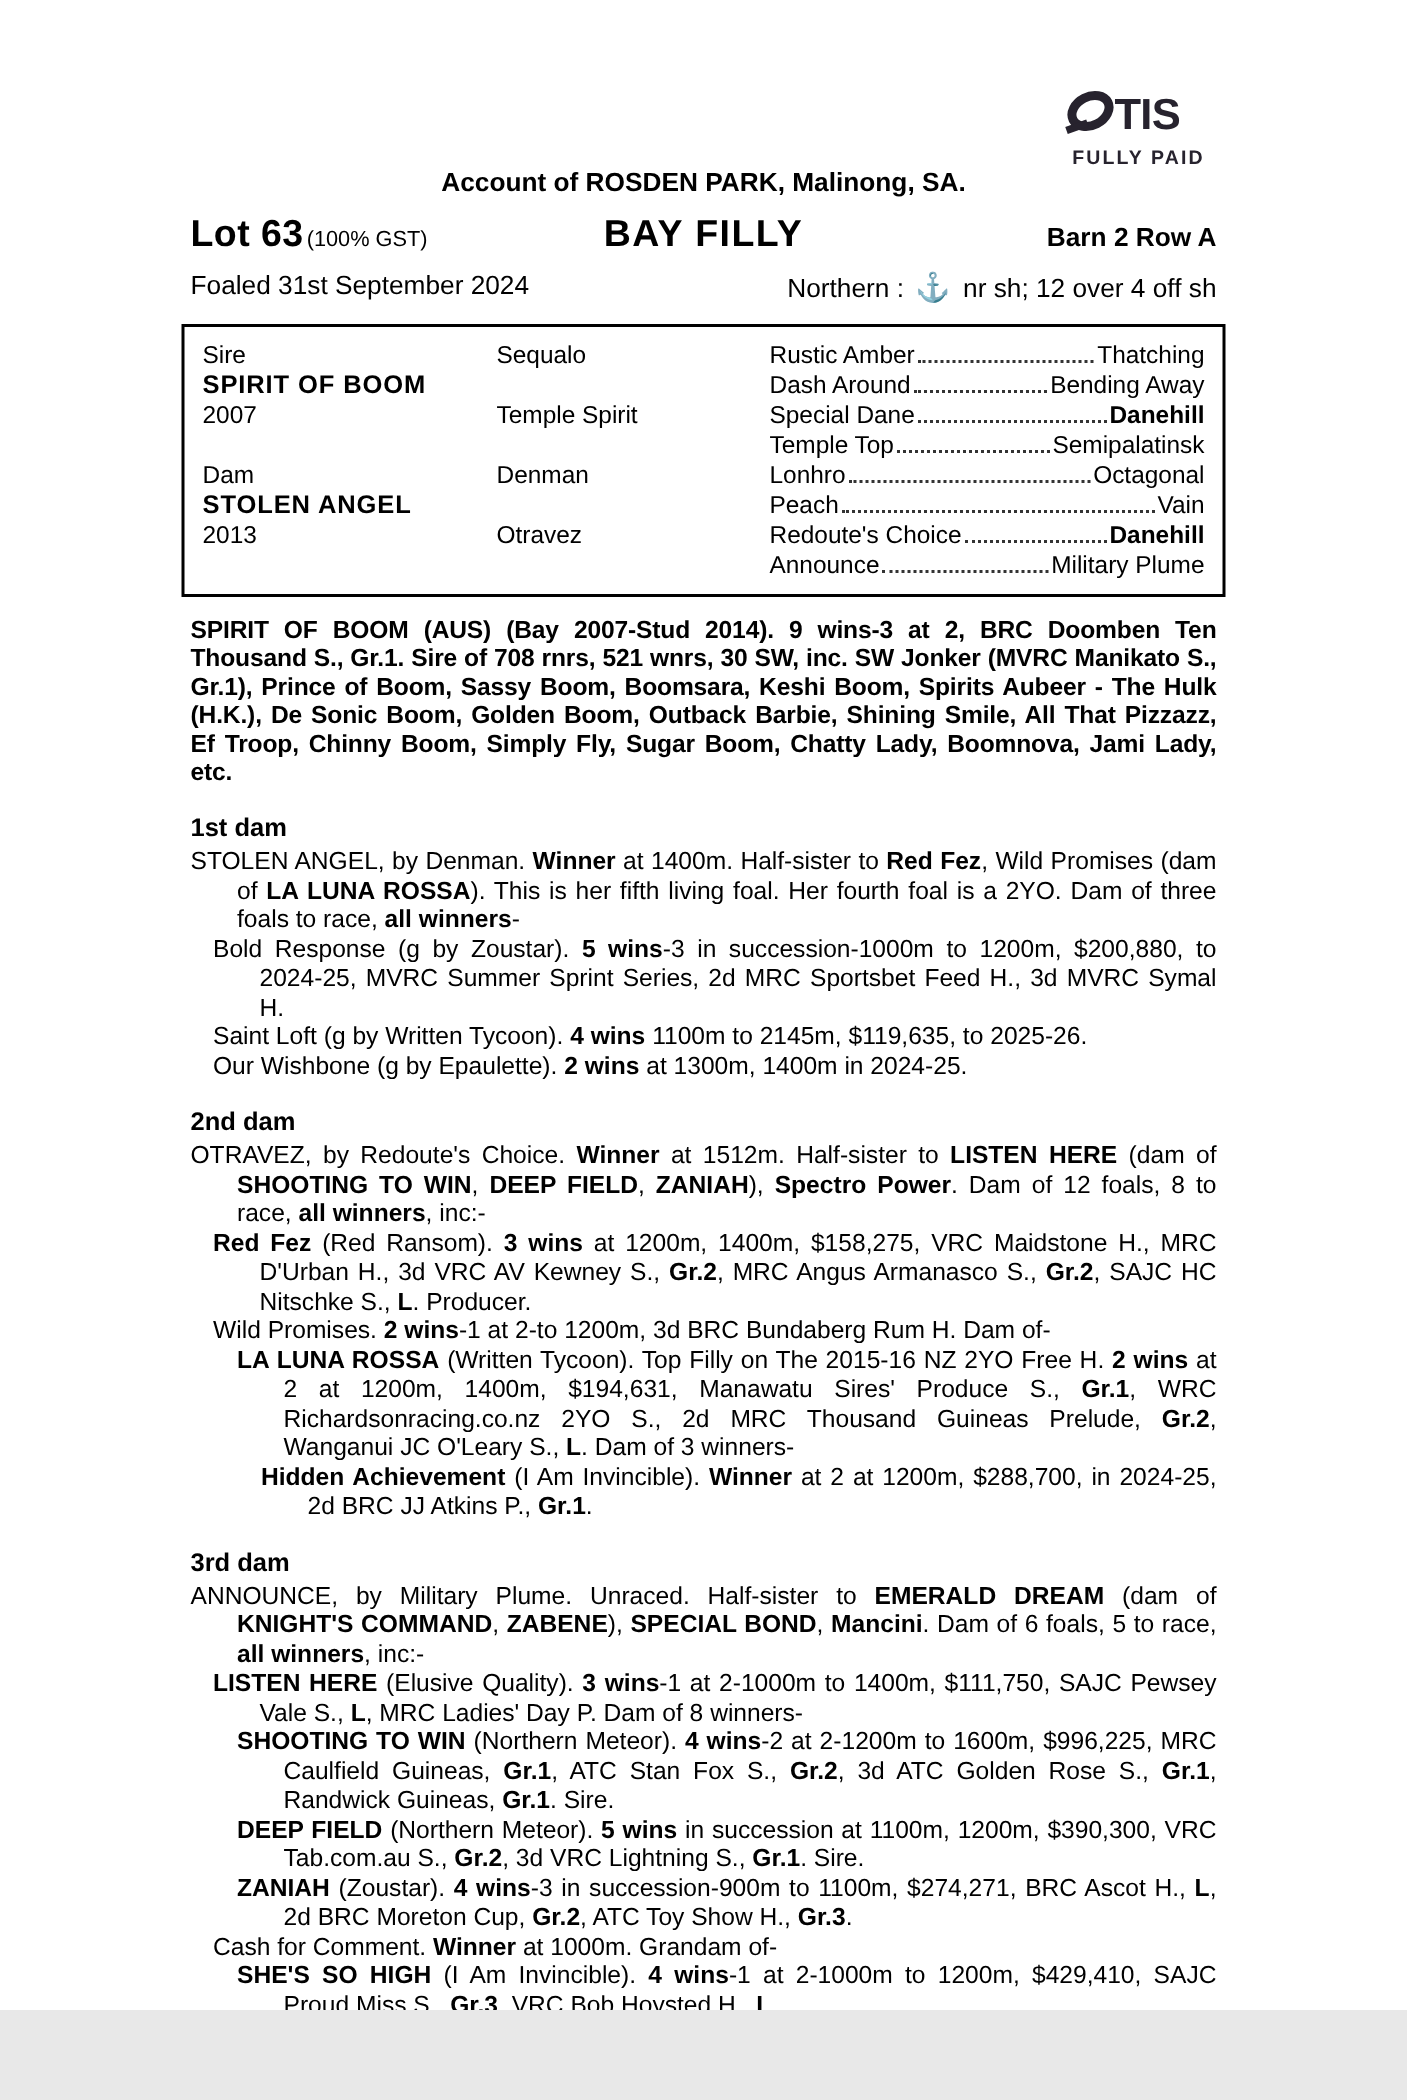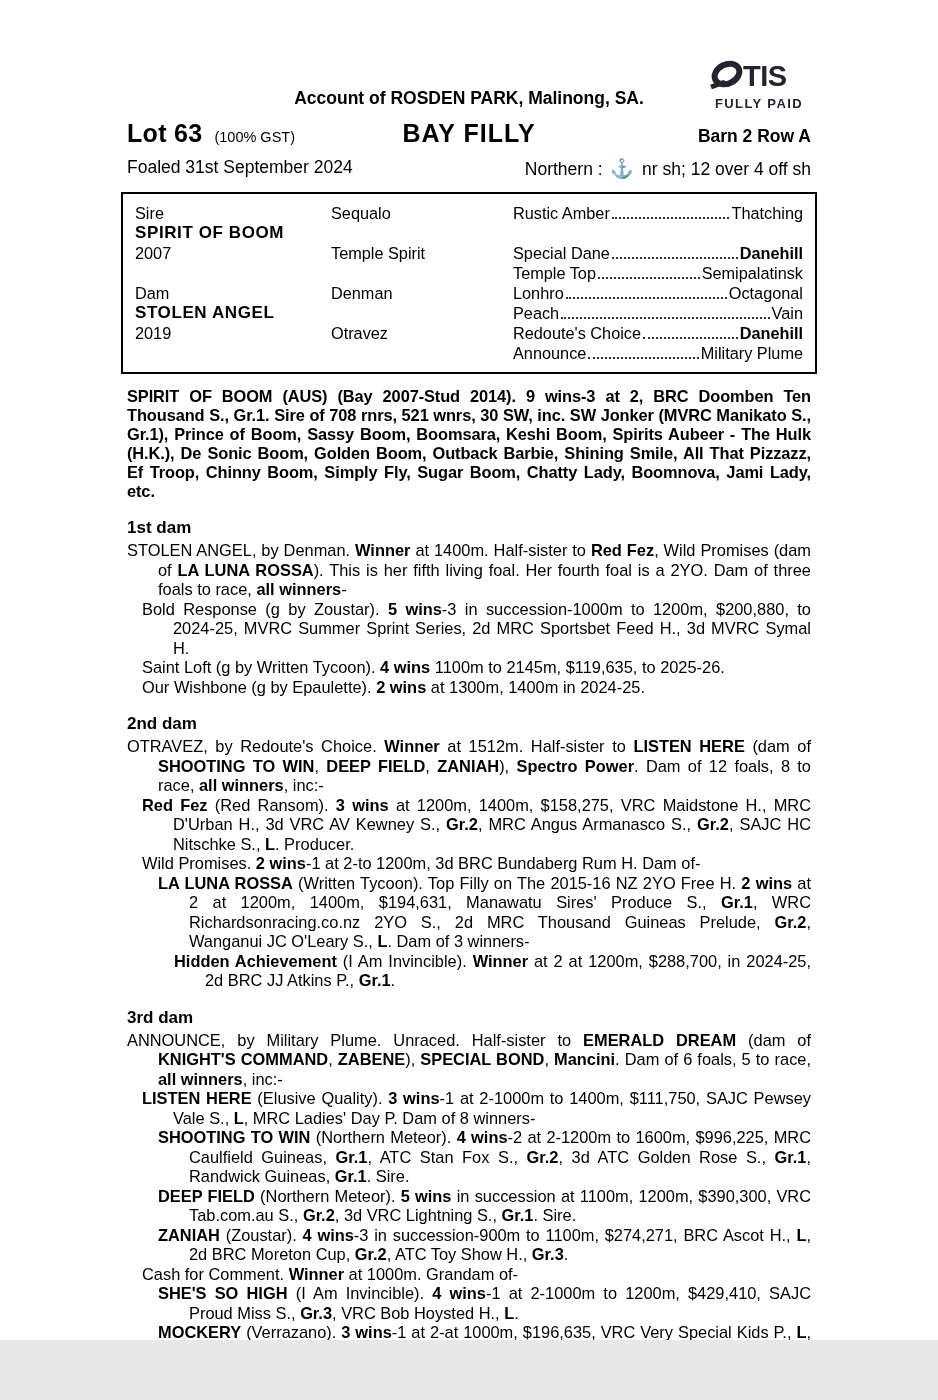--- a/index.html
+++ b/index.html
@@ -2,26 +2,26 @@
 <html><head>
 <meta charset="utf-8">
 <style>
   html,body{margin:0;padding:0;background:#e8e8e8;}
   .page{
     position:relative;width:938px;height:1340px;margin:0 auto;
     background:#ffffff;overflow:hidden;color:#000;
     font-family:"Liberation Sans",sans-serif;
   }
   .content{position:absolute;left:127px;right:127px;top:0;}
-  .account-line{padding-top:88px;text-align:center;font-weight:bold;font-size:17.5px;}
+  .account-line{padding-top:111px;text-align:center;font-weight:bold;font-size:17.5px;}
   .agent-line{text-align:center;font-size:17.5px;margin-top:3px;}
   .lot-row{margin-top:10px;display:grid;grid-template-columns:1fr auto 1fr;align-items:baseline;}
   .lot-left{justify-self:start;white-space:nowrap;}
   .lot-label{font-size:25px;font-weight:bold;letter-spacing:.3px;}
-  .gst{font-size:14.5px;margin-left:12px;}
+  .gst{font-size:14.5px;margin-left:2px;}
   .horse-title{font-size:25px;font-weight:bold;letter-spacing:1px;}
   .barn{font-size:17.5px;font-weight:bold;justify-self:end;}
   .foaled-row{display:flex;justify-content:space-between;font-size:17.5px;margin-top:9px;}
   .branded{white-space:nowrap;}
   .anchor{font-size:19px;padding:0 3px;}
   .logo{position:absolute;top:60px;right:130px;width:98px;text-align:center;}
   .fully-paid{font-size:13px;font-weight:bold;letter-spacing:1.4px;color:#27232e;margin-top:0;}
   .ped-table{margin:12px -6px 0;border:2px solid #000;padding:9px 12px;}
   .ped-row{display:flex;line-height:20px;font-size:16.3px;}
   .ped-c1{width:196px;}
@@ -81,20 +81,25 @@
           <div class="ped-c2">Sequalo</div>
           <div class="ped-c3">
             <span>Rustic Amber</span>
             <span class="dots"></span>
             <span>Thatching</span>
           </div>
         </div>
         <div class="ped-row">
           <div class="ped-c1 ped-name">SPIRIT OF BOOM</div>
           <div class="ped-c2"></div>
+          <div class="ped-c3">
+            <span>Dash Around</span>
+            <span class="dots"></span>
+            <span>Bending Away</span>
+          </div>
         </div>
         <div class="ped-row">
           <div class="ped-c1">2007</div>
           <div class="ped-c2">Temple Spirit</div>
           <div class="ped-c3">
             <span>Special Dane</span>
             <span class="dots"></span>
             <span class="b">Danehill</span>
           </div>
         </div>
@@ -119,21 +124,21 @@
         <div class="ped-row">
           <div class="ped-c1 ped-name">STOLEN ANGEL</div>
           <div class="ped-c2"></div>
           <div class="ped-c3">
             <span>Peach</span>
             <span class="dots"></span>
             <span>Vain</span>
           </div>
         </div>
         <div class="ped-row">
-          <div class="ped-c1">2019</div>
+          <div class="ped-c1">2013</div>
           <div class="ped-c2">Otravez</div>
           <div class="ped-c3">
             <span>Redoute's Choice</span>
             <span class="dots"></span>
             <span class="b">Danehill</span>
           </div>
         </div>
         <div class="ped-row">
           <div class="ped-c1"></div>
           <div class="ped-c2"></div>

